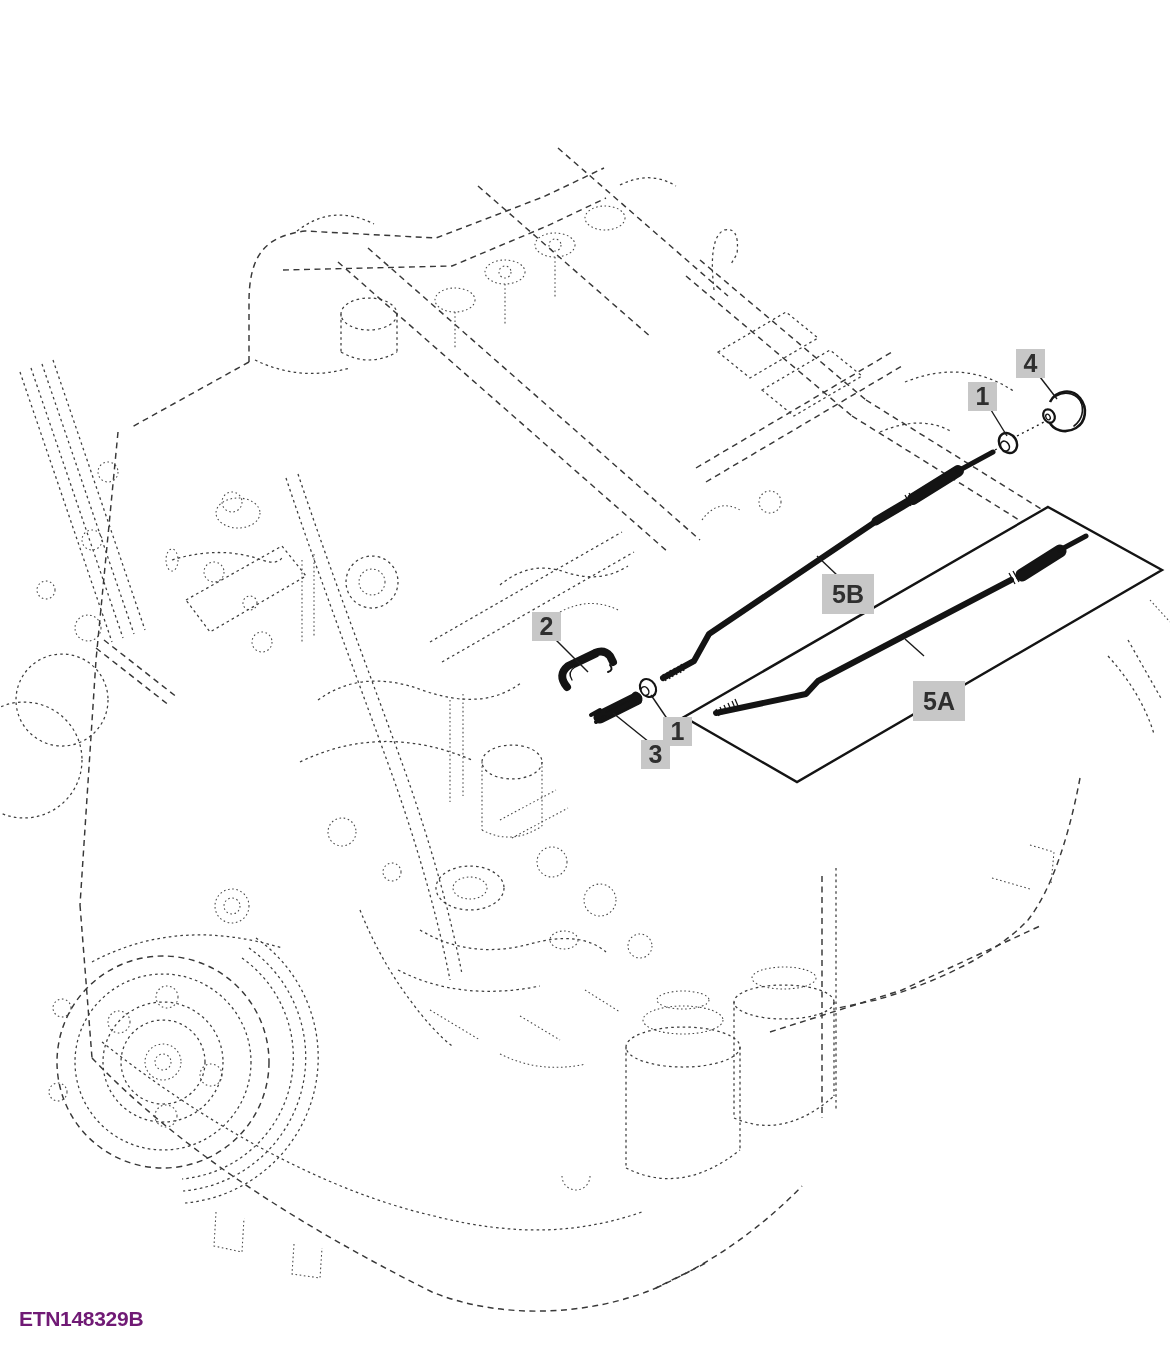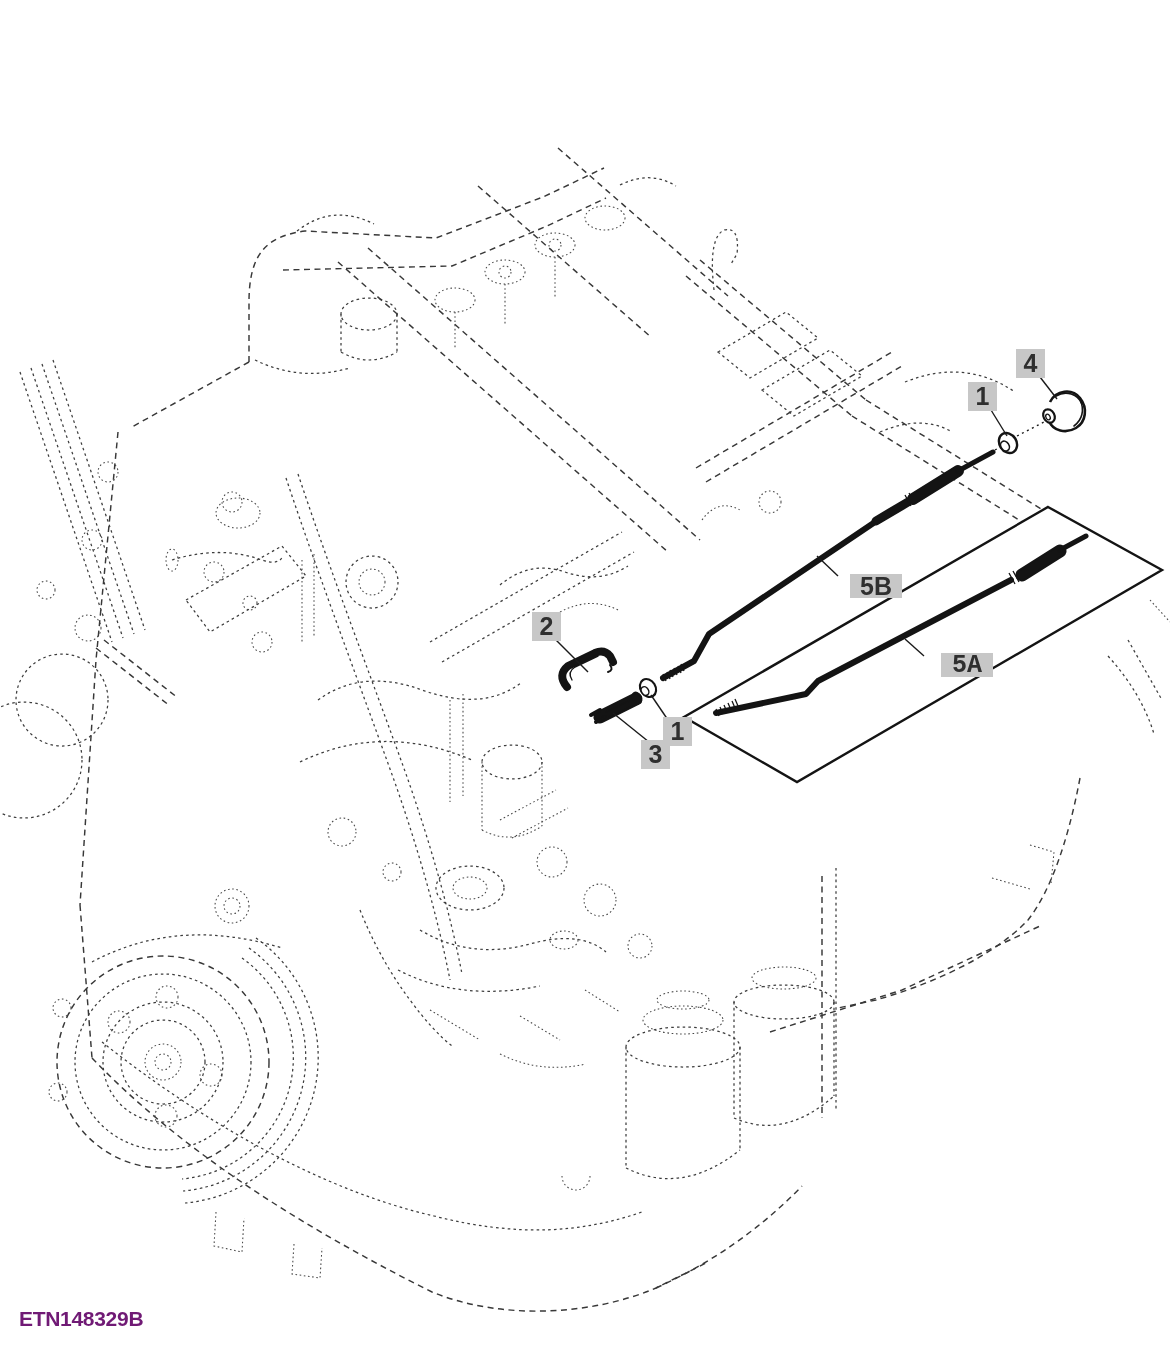--- a/index.html
+++ b/index.html
@@ -14,21 +14,21 @@
   .sol{fill:none;stroke:#141414;stroke-linecap:round;stroke-linejoin:round;}
   .solw{fill:#ffffff;stroke:#141414;}
   .ldr{fill:none;stroke:#1a1a1a;stroke-width:1.4;}
   .axis{fill:none;stroke:#1a1a1a;stroke-width:1.4;stroke-dasharray:2,3.6;}
   .tick{fill:none;stroke:#141414;stroke-width:1.3;}
   
   .callout{position:absolute;display:flex;align-items:center;justify-content:center;
            background:#c7c7c7;color:#2f2f2f;font-weight:bold;font-size:25px;
            line-height:1;user-select:none;}
   .callout.small{width:29px;height:29px;}
-  .callout.wide{width:52px;height:24px;margin-left:28px;}
+  .callout.wide{width:52px;height:40px;}
   .drawing-number{position:absolute;left:19px;top:1307px;font-weight:bold;
                   font-size:21px;color:#701a75;letter-spacing:-0.3px;}
 </style>
 </head>
 <body>
 
 <div class="stage">
 
 <svg width="1170" height="1366" viewBox="0 0 1170 1366">
 
@@ -249,21 +249,21 @@
     <path class="ldr" d="M668,720 L651,695"></path>
   </g>
 </svg>
 
   <div class="callout small" style="left:1016px;top:349px;">4</div>
 
   <div class="callout small" style="left:968px;top:382px;">1</div>
 
   <div class="callout wide" style="left:822px;top:574px;">5B</div>
 
-  <div class="callout wide" style="left:913px;top:653px;font-family:Liberation Mono, monospace;">5A</div>
+  <div class="callout wide" style="left:913px;top:681px;">5A</div>
 
   <div class="callout small" style="left:532px;top:612px;">2</div>
 
   <div class="callout small" style="left:641px;top:740px;">3</div>
 
   <div class="callout small" style="left:663px;top:717px;">1</div>
 
   <div class="drawing-number">ETN148329B</div>
 
 </div>

